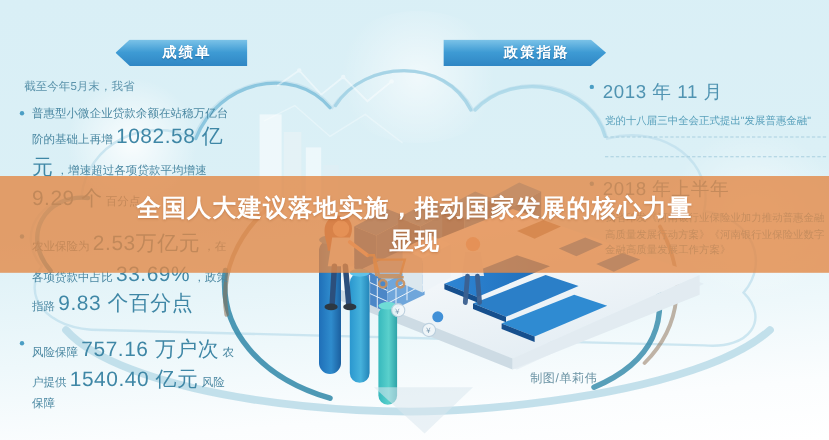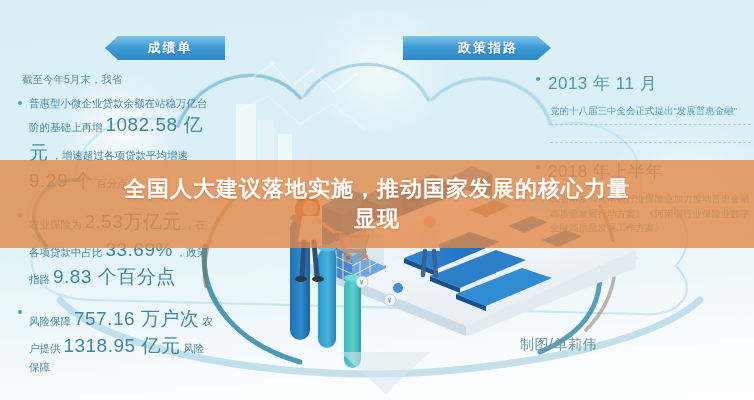--- a/index.html
+++ b/index.html
@@ -154,22 +154,22 @@
     letter-spacing: 1px;
     text-align: center;
     line-height: 1.35;
     text-shadow: 0 1px 2px rgba(130,60,15,.30);
     width: 100%;
   }
   .title-band .l2 { text-align: center; }
 
   .credit {
     position: absolute;
-    left: 520px; top: 336px;
-    font-size: 14px;
+    left: 482px; top: 336px;
+    font-size: 11px;
     color: #6b93a4;
     letter-spacing: .5px;
   }
 </style>
 </head>
 <body>
 
 <div id="stage">
 
   <div class="bloom b1"></div>
@@ -383,21 +383,21 @@
       <span>，在各项贷款中占比</span>
       <span class="big">33.69%</span>
       <span>，政策指路</span>
       <span class="big">9.83 个百分点</span>
     </div>
 
     <div class="bullet">
       <span>风险保障</span>
       <span class="big">757.16 万户次</span>
       <span>农户提供</span>
-      <span class="big">1318.95 亿元</span>
+      <span class="big">1540.40 亿元</span>
       <span>风险保障</span>
     </div>
   </div>
 
   <div class="panel panel-right">
     <div class="tl-item">
       <div class="tl-date">2013 年 11 月</div>
       <div class="tl-body">党的十八届三中全会正式提出"发展普惠金融"</div>
       <div class="tl-rule"></div>
     </div>

